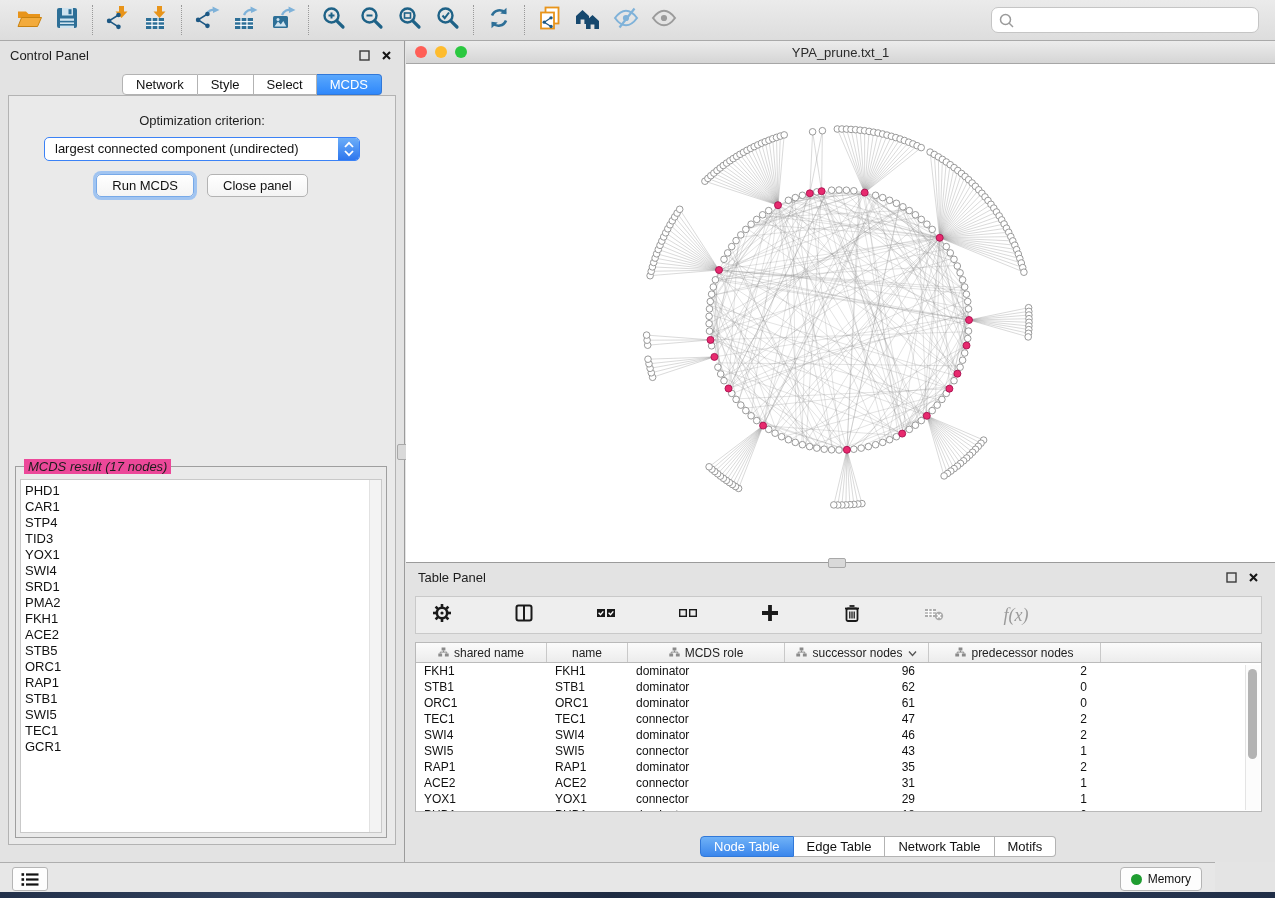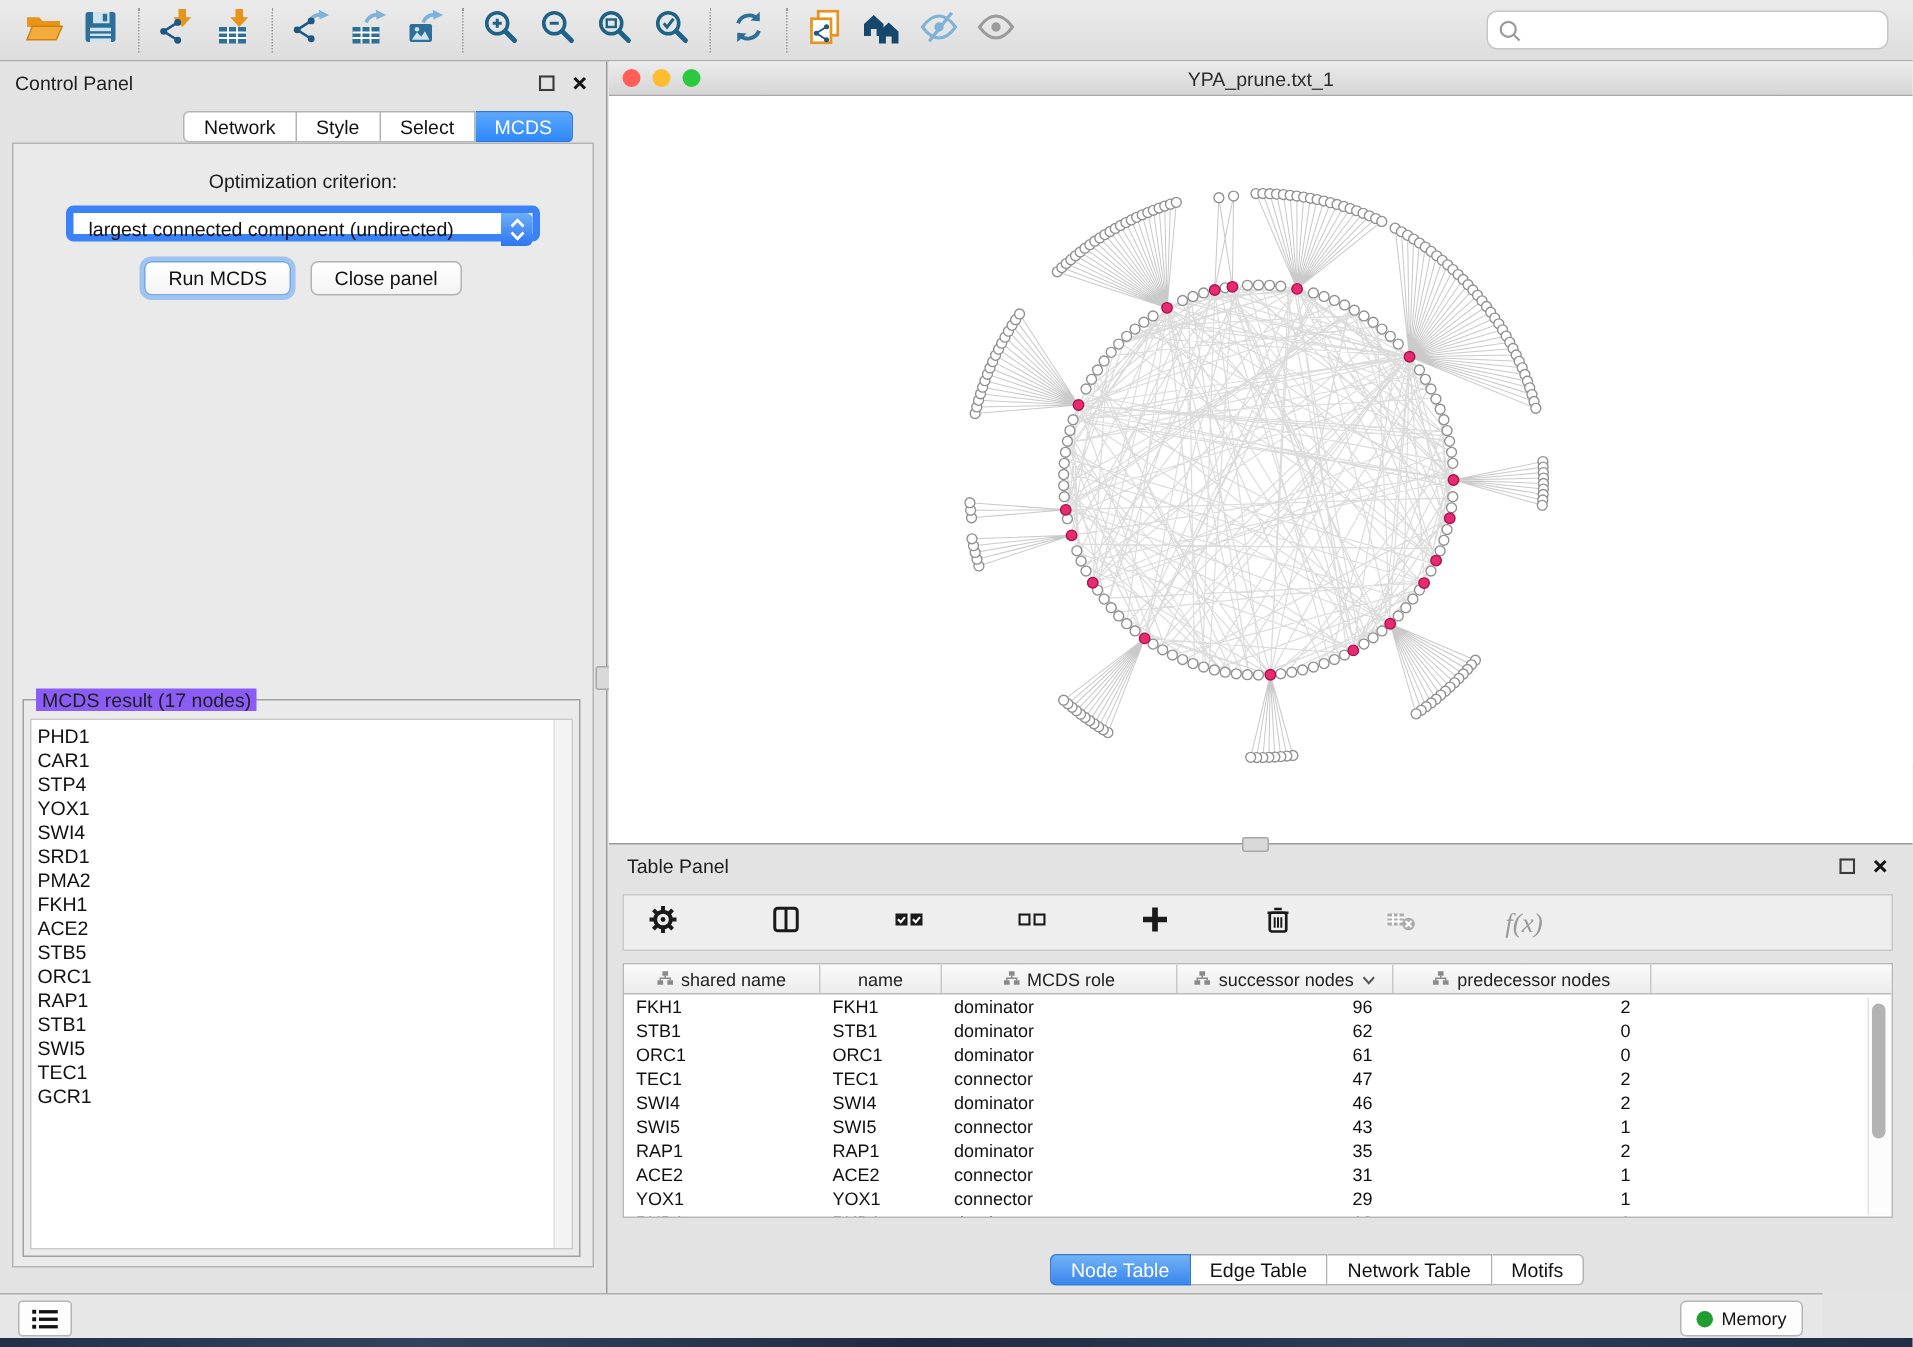--- a/index.html
+++ b/index.html
@@ -27,34 +27,34 @@
   #cp-tabs{left:77px;top:33px;}
   .seg-btn{background:#fff;border:1px solid #b3b3b3;border-left:none;height:21px;
     padding:0 13px;font-size:13px;color:#111;display:flex;align-items:center;box-sizing:border-box;cursor:default;}
   .seg-btn:first-child{border-left:1px solid #b3b3b3;border-radius:4px 0 0 4px;margin-left:45px;}
   .seg-btn:last-child{border-radius:0 4px 4px 0;}
   .seg-btn.sel{background:linear-gradient(#5aa8fd,#2f88fb);border-color:#3178d8;color:#fff;}
   #cp-body{position:absolute;left:8px;top:54px;width:388px;height:750px;
     background:#eaeaea;border:1px solid #b3b3b3;box-sizing:border-box;}
   #opt-label{margin-top:17px;text-align:center;font-size:13px;color:#1d1d1d;}
   #criterion{position:relative;margin:9px auto 0 auto;width:316px;height:24px;background:#fff;
-    border:5px solid #3b82f6;border-radius:5px;box-sizing:border-box;font-size:13px;color:#111;
+    border:1px solid #3b82f6;border-radius:5px;box-sizing:border-box;font-size:13px;color:#111;
     line-height:22px;padding-left:10px;}
   #criterion .stepper{position:absolute;right:0;top:0;width:21px;height:22px;
     background:linear-gradient(#6caef8,#2d76ee);border-radius:0 4px 4px 0;
     display:flex;align-items:center;justify-content:center;}
   #cp-buttons{display:flex;justify-content:center;gap:13px;margin-top:13px;}
   .mac-btn{height:23px;background:linear-gradient(#ffffff,#f4f4f4);border:1px solid #b3b3b3;
     border-radius:5px;font-size:13px;color:#111;padding:0 15px;
     font-family:"Liberation Sans",sans-serif;}
   .mac-btn.focus{box-shadow:0 0 0 3px rgba(110,170,245,.6);border-color:#77a9e8;}
   #result-box{position:absolute;left:6px;top:370px;width:372px;height:372px;
     border:1px solid #9f9f9f;box-sizing:border-box;}
-  #result-title{position:absolute;left:8px;top:-8px;background:#8b5cf6;padding:0 4px;
-    font-size:13px;color:#1d1d1d;}
+  #result-title{position:absolute;left:8px;top:-8px;background:#ec4899;padding:0 4px;
+    font-size:13px;color:#1d1d1d;font-style:italic;}
   #result-list{position:absolute;left:4px;top:12px;right:4px;bottom:4px;background:#fff;
     border:1px solid #c9c9c9;overflow:hidden;}
   #result-scroll{position:absolute;right:0;top:0;bottom:0;width:11px;background:#f3f3f3;border-left:1px solid #e2e2e2;}
   .mcds-item{font-size:13px;line-height:16px;padding-left:4px;color:#111;}
   #result-items{padding-top:3px;}
   
   #network-window{position:absolute;left:406px;top:41px;width:869px;height:521px;background:#fff;}
   #net-titlebar{height:22px;background:linear-gradient(#ececec,#d5d5d5);
     border-bottom:1px solid #a6a6a6;position:relative;display:flex;align-items:center;justify-content:center;}
   #net-title{font-size:13px;color:#2b2b2b;}
@@ -301,20 +301,21 @@
       <button class="mac-btn focus">Run MCDS</button>
       <button class="mac-btn">Close panel</button>
     </div>
     <div id="result-box">
       <span id="result-title">MCDS result (17 nodes)</span>
       <div id="result-list">
         <div id="result-items">
             <div class="mcds-item">PHD1</div>
             <div class="mcds-item">CAR1</div>
             <div class="mcds-item">STP4</div>
+            <div class="mcds-item">TID3</div>
             <div class="mcds-item">YOX1</div>
             <div class="mcds-item">SWI4</div>
             <div class="mcds-item">SRD1</div>
             <div class="mcds-item">PMA2</div>
             <div class="mcds-item">FKH1</div>
             <div class="mcds-item">ACE2</div>
             <div class="mcds-item">STB5</div>
             <div class="mcds-item">ORC1</div>
             <div class="mcds-item">RAP1</div>
             <div class="mcds-item">STB1</div>

